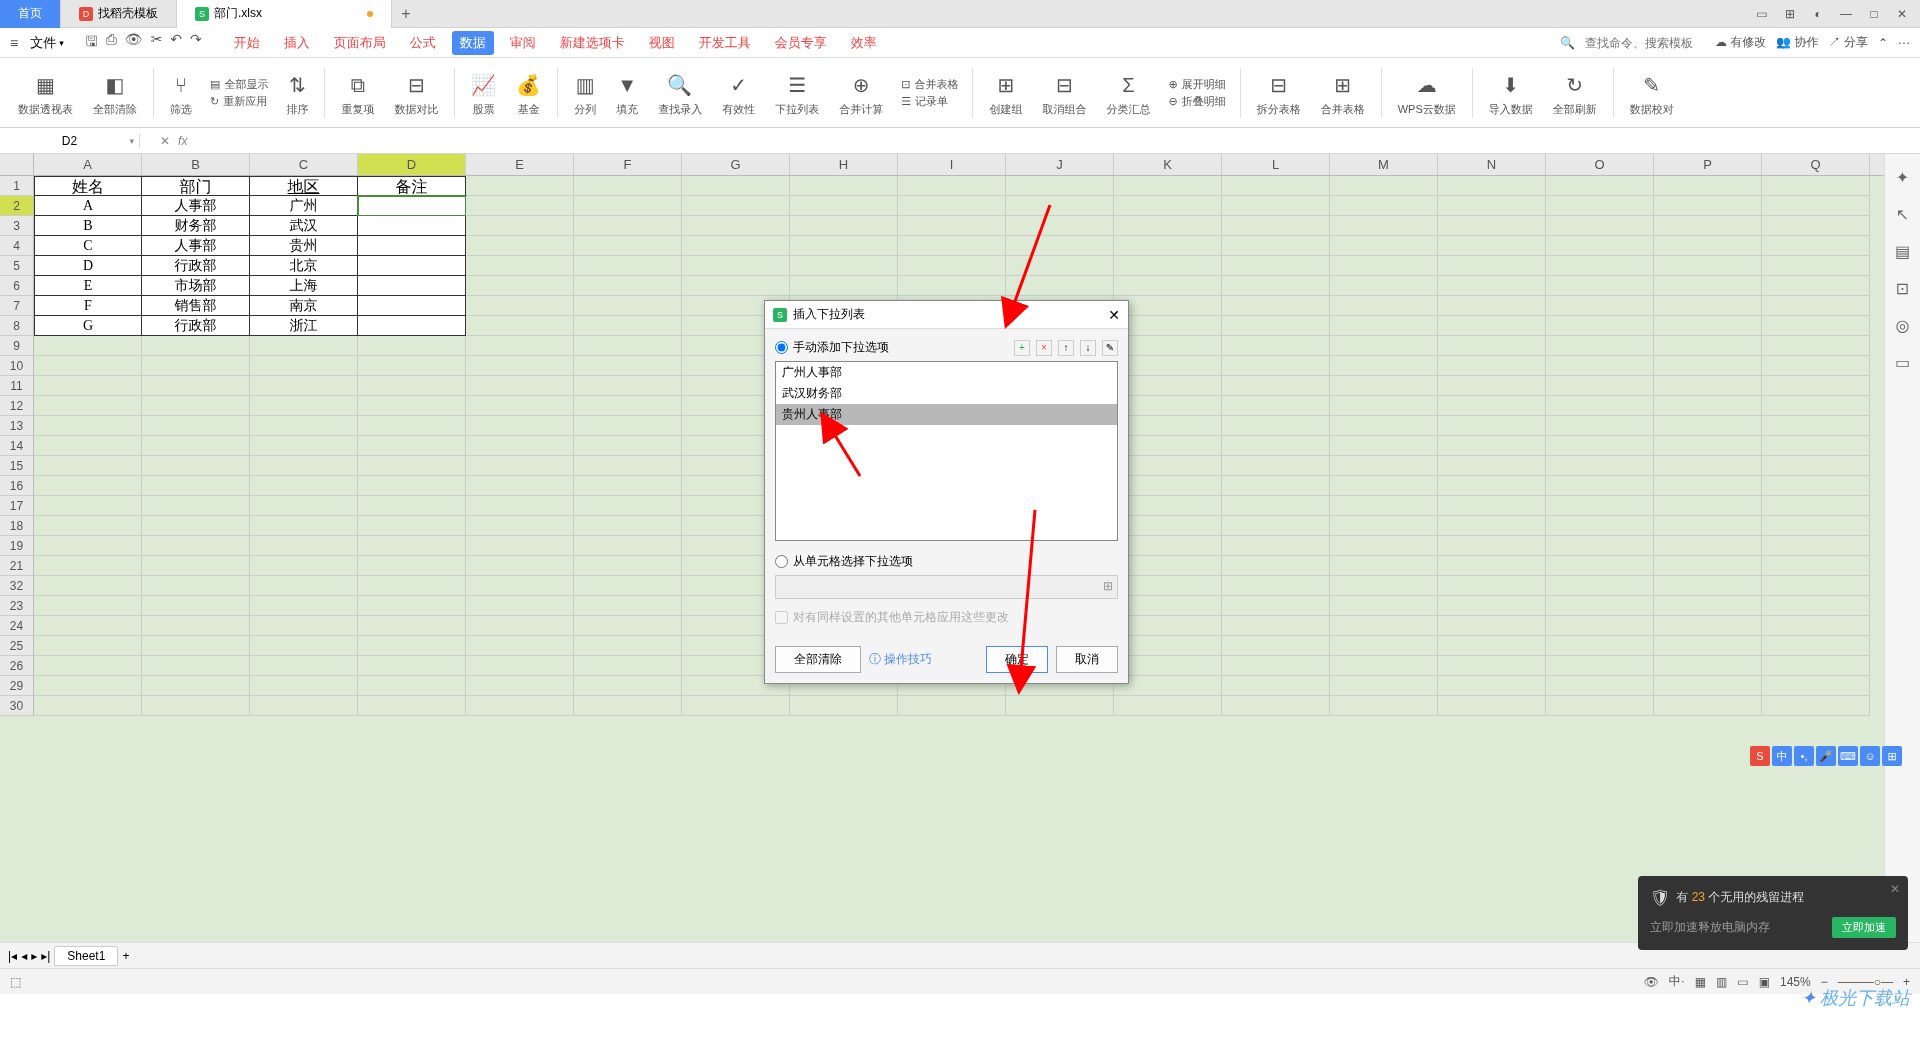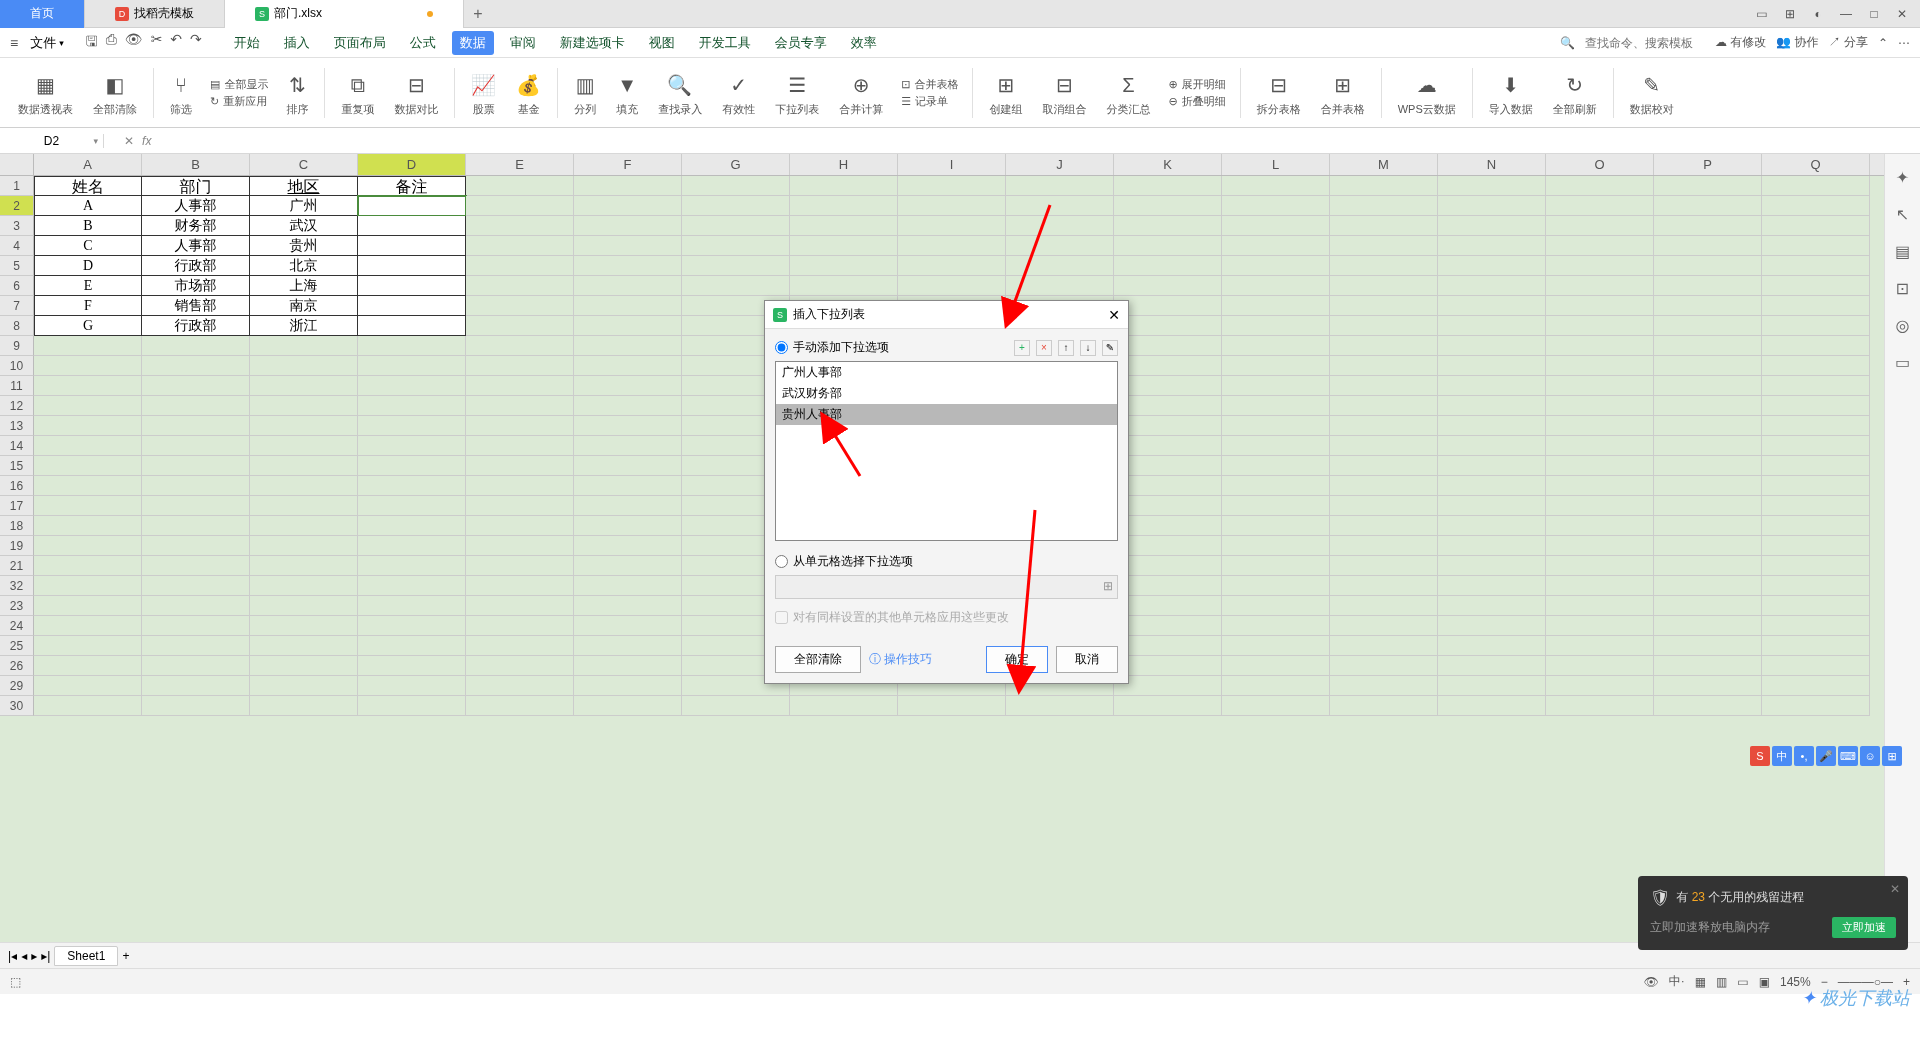--- a/index.html
+++ b/index.html
@@ -1,48 +1,48 @@
 <!DOCTYPE html>
 <html><head>
 <meta charset="utf-8">
 <style>
 * { margin: 0; padding: 0; box-sizing: border-box; font-family: "Microsoft YaHei", sans-serif; }
 body { background: #fff; overflow: hidden; width: 1920px; height: 1040px; position: relative; }
 
 
 .title-bar { height: 28px; background: #e6e6e6; display: flex; align-items: center; border-bottom: 1px solid #d0d0d0; }
-.tab { height: 28px; padding: 0 30px; display: flex; align-items: center; font-size: 12px; gap: 5px; border-right: 1px solid #d0d0d0; cursor: pointer; }
+.tab { height: 28px; padding: 0 18px; display: flex; align-items: center; font-size: 12px; gap: 5px; border-right: 1px solid #d0d0d0; cursor: pointer; }
 .tab.home { background: #4a8bf5; color: #fff; }
 .tab .icon-s { width: 14px; height: 14px; display: inline-flex; align-items: center; justify-content: center; }
 .tab-add { width: 28px; display: flex; align-items: center; justify-content: center; color: #666; }
 .title-right { margin-left: auto; display: flex; align-items: center; gap: 8px; padding-right: 8px; }
 .title-right span { width: 20px; height: 20px; display: flex; align-items: center; justify-content: center; color: #555; font-size: 12px; }
 
 
 .menu-bar { height: 30px; background: #fff; display: flex; align-items: center; border-bottom: 1px solid #e0e0e0; padding: 0 10px; gap: 4px; }
 .menu-bar .file-btn { font-size: 13px; padding: 3px 8px; display: flex; align-items: center; gap: 3px; }
 .menu-bar .qat { display: flex; gap: 8px; margin-left: 10px; }
 .menu-bar .qat span { color: #555; font-size: 14px; }
 .menu-tabs { display: flex; gap: 8px; margin-left: 20px; }
-.menu-tab { font-size: 13px; padding: 3px 8px; color: #14532d; cursor: pointer; }
+.menu-tab { font-size: 13px; padding: 3px 8px; color: #ef4444; cursor: pointer; }
 .menu-tab.active { background: #4a8bf5; color: #fff; border-radius: 3px; }
 .menu-right { margin-left: auto; display: flex; align-items: center; gap: 10px; font-size: 12px; color: #555; }
 .search-commands { border: none; font-size: 12px; color: #999; width: 120px; }
 
 
 .ribbon { height: 70px; background: #fff; border-bottom: 1px solid #d0d0d0; display: flex; align-items: center; padding: 0 10px; gap: 4px; }
 .ribbon-group { display: flex; flex-direction: column; align-items: center; padding: 2px 8px; font-size: 11px; color: #555; }
 .ribbon-group .ricon { font-size: 20px; color: #555; height: 34px; display: flex; align-items: center; }
 .ribbon-sep { width: 1px; height: 50px; background: #e0e0e0; margin: 0 4px; }
 .ribbon-mini { display: flex; flex-direction: column; gap: 2px; font-size: 11px; color: #555; padding: 2px 6px;}
 .ribbon-mini div { display: flex; align-items: center; gap: 4px; }
 
 
 .formula-bar { height: 26px; background: #fff; border-bottom: 1px solid #d8d8d8; display: flex; align-items: center; }
-.name-box { width: 104px; border-right: 1px solid #d8d8d8; padding: 0 8px; font-size: 12px; display: flex; align-items: center; justify-content: center; position: relative; }
+.name-box { width: 140px; border-right: 1px solid #d8d8d8; padding: 0 8px; font-size: 12px; display: flex; align-items: center; justify-content: center; position: relative; }
 .name-box::after { content: "▾"; position: absolute; right: 5px; font-size: 9px; color: #888; }
 .fx-area { display: flex; align-items: center; padding: 0 20px; color: #888; font-size: 12px; gap: 8px; }
 
 
 .sheet-area { position: relative; height: 788px; display: flex; }
 .sheet-body { flex: 1; overflow: hidden; background: #dcead6; position: relative; }
 .col-headers { display: flex; height: 22px; background: #e8e8e8; border-bottom: 1px solid #bbb; }
 .corner { width: 34px; border-right: 1px solid #bbb; background: #e8e8e8; }
 .col-h { border-right: 1px solid #ccc; text-align: center; font-size: 13px; line-height: 22px; color: #555; }
 .col-h.sel { background: #d0e050; }

